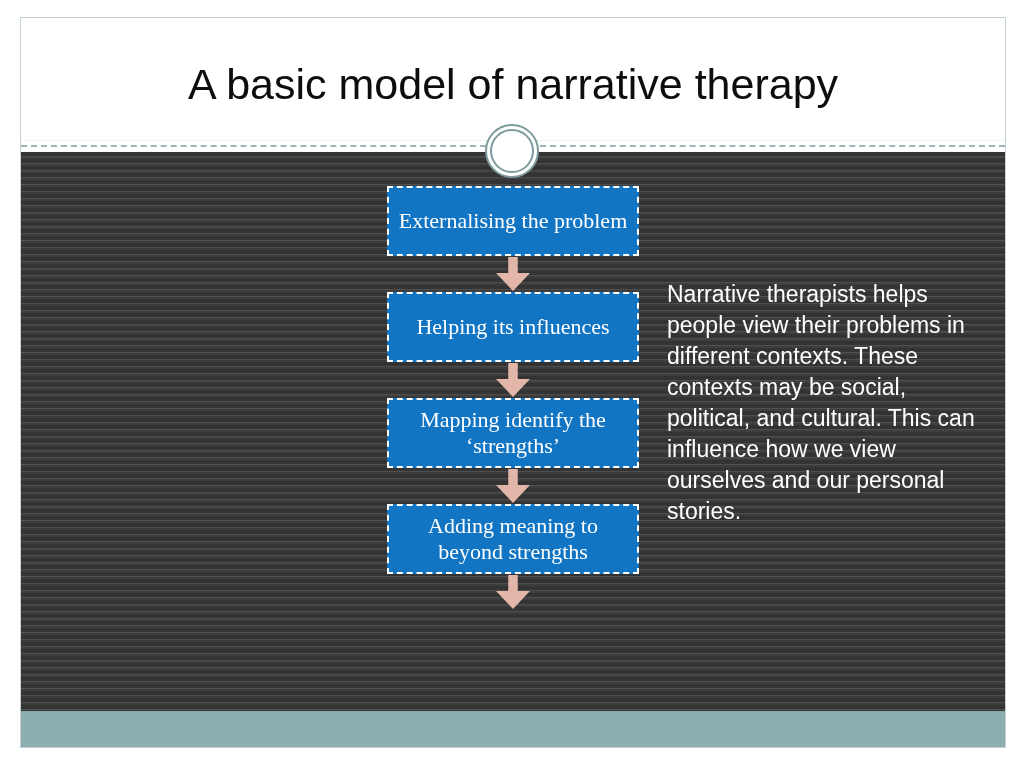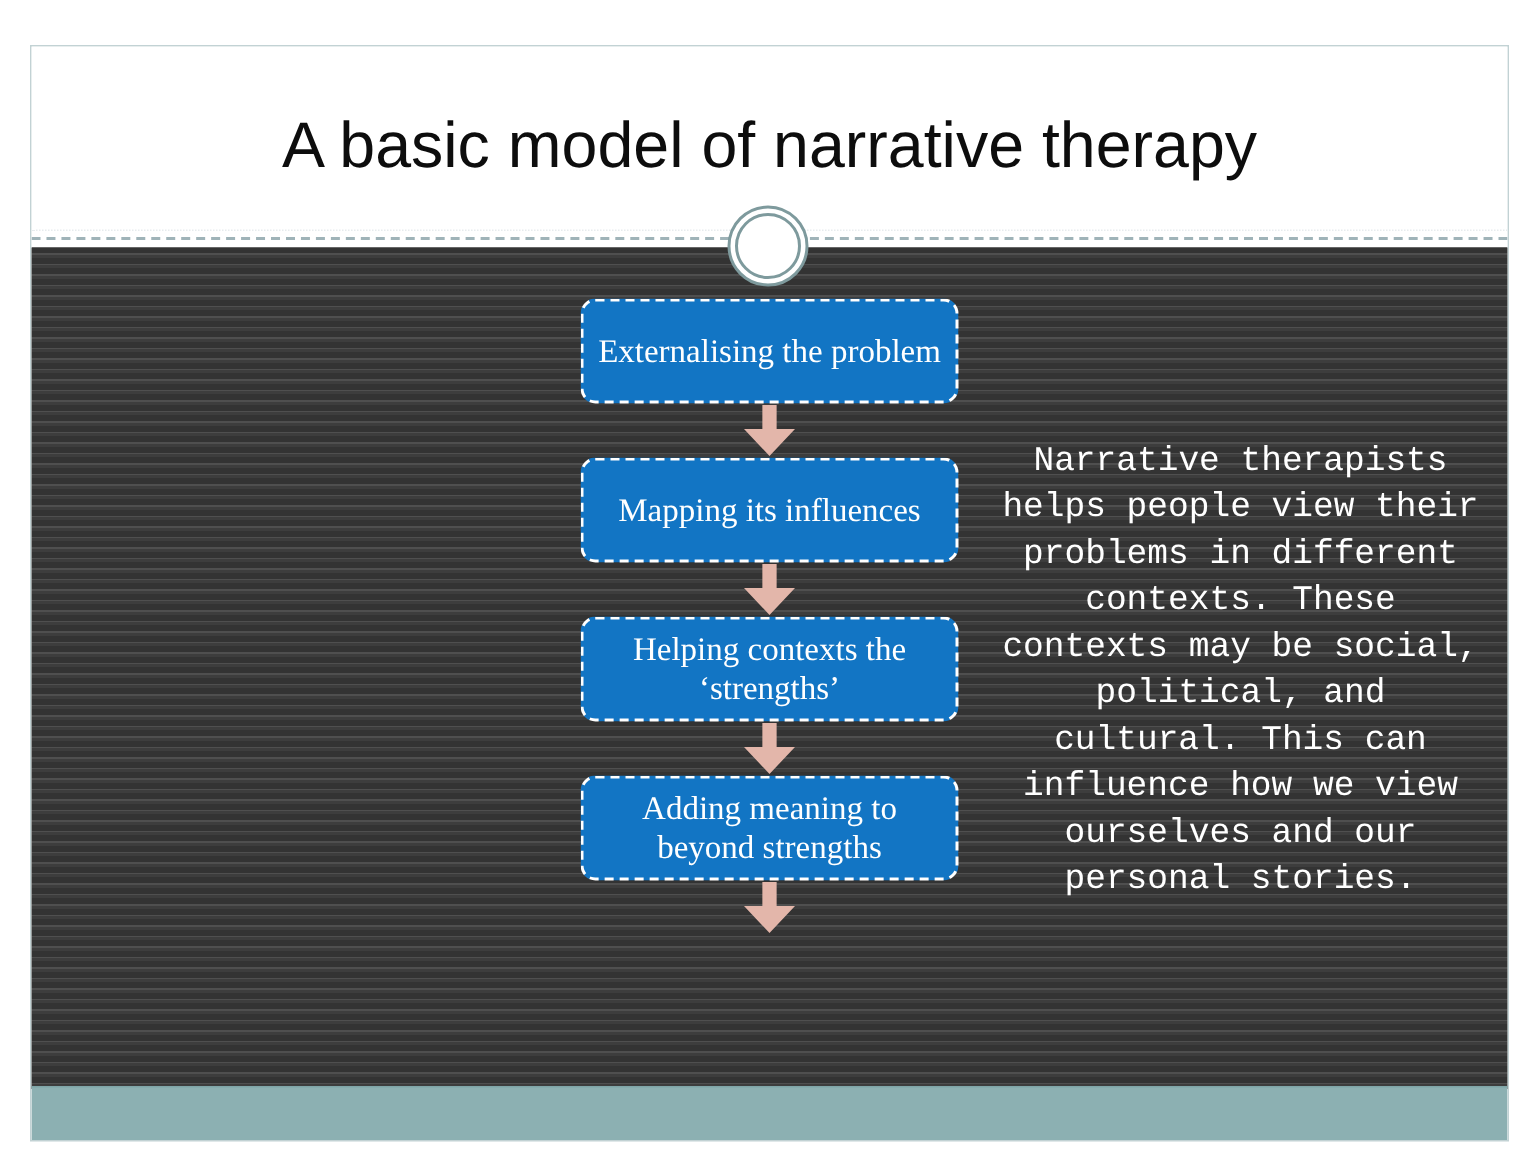--- a/index.html
+++ b/index.html
@@ -12,21 +12,21 @@
     overflow: hidden;
   }
   body {
     font-family: "Liberation Sans", sans-serif;
   }
 
   
   .slide {
     position: absolute;
     left: 20px;
-    top: 30px;
+    top: 17px;
     width: 986px;
     height: 731px;
     background: #ffffff;
     border: 1px solid #c2d2d4;
     box-sizing: border-box;
     overflow: hidden;
   }
 
   
   .header {
@@ -136,24 +136,24 @@
     left: 0;
     top: 134px;
     width: 100%;
     height: 561px;
     z-index: 4;
   }
 
   .side-text {
     position: absolute;
     color: #ffffff;
-    font-family: Liberation Mono, monospace;
+    font-family: Liberation Sans, sans-serif;
     font-size: 23px;
     line-height: 31px;
-    text-align: center;
+    text-align: left;
   }
   .side-text.left {
     left: 28px;
     top: 157px;
     width: 330px;
   }
   .side-text.right {
     right: 18px;
     top: 127px;
     width: 320px;
@@ -166,21 +166,21 @@
     transform: translateX(-50%);
     top: 34px;
     width: 252px;
   }
   .flow-box {
     position: relative;
     width: 252px;
     height: 70px;
     background: #1275c4;
     border: 2px dashed #ffffff;
-    border-radius: 10px;
+    border-radius: 0;
     box-sizing: border-box;
     display: flex;
     align-items: center;
     justify-content: center;
     text-align: center;
     color: #ffffff;
     font-family: "Liberation Serif", serif;
     font-size: 22px;
     line-height: 26px;
     padding: 0 8px;
@@ -224,27 +224,27 @@
     <div class="side-text right">Narrative therapists helps people view their problems in different contexts. These contexts may be social, political, and cultural. This can influence how we view ourselves and our personal stories.</div>
 
     <div class="flow">
 
       <div class="flow-box">Externalising the problem</div>
 
       <div class="flow-arrow">
         <div class="arrow-shape"></div>
       </div>
 
-      <div class="flow-box">Mapping its influences</div>
-
-      <div class="flow-arrow">
-        <div class="arrow-shape"></div>
-      </div>
-
-      <div class="flow-box">Helping contexts the ‘strengths’</div>
+      <div class="flow-box">Helping its influences</div>
+
+      <div class="flow-arrow">
+        <div class="arrow-shape"></div>
+      </div>
+
+      <div class="flow-box">Mapping identify the ‘strengths’</div>
 
       <div class="flow-arrow">
         <div class="arrow-shape"></div>
       </div>
 
       <div class="flow-box">Adding meaning to beyond strengths</div>
 
       <div class="flow-arrow">
         <div class="arrow-shape"></div>
       </div>

